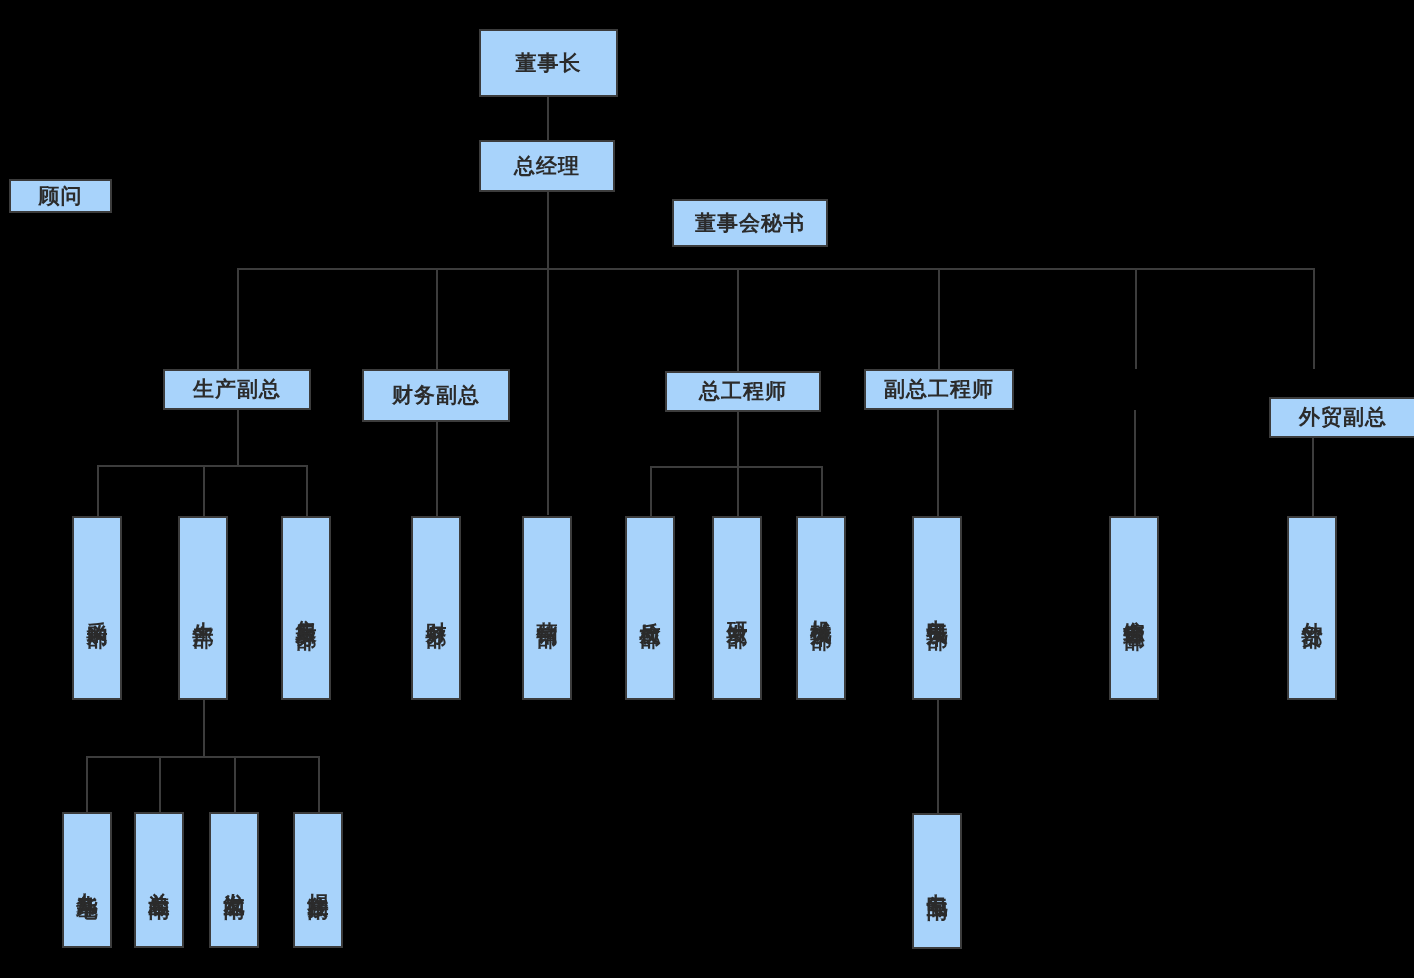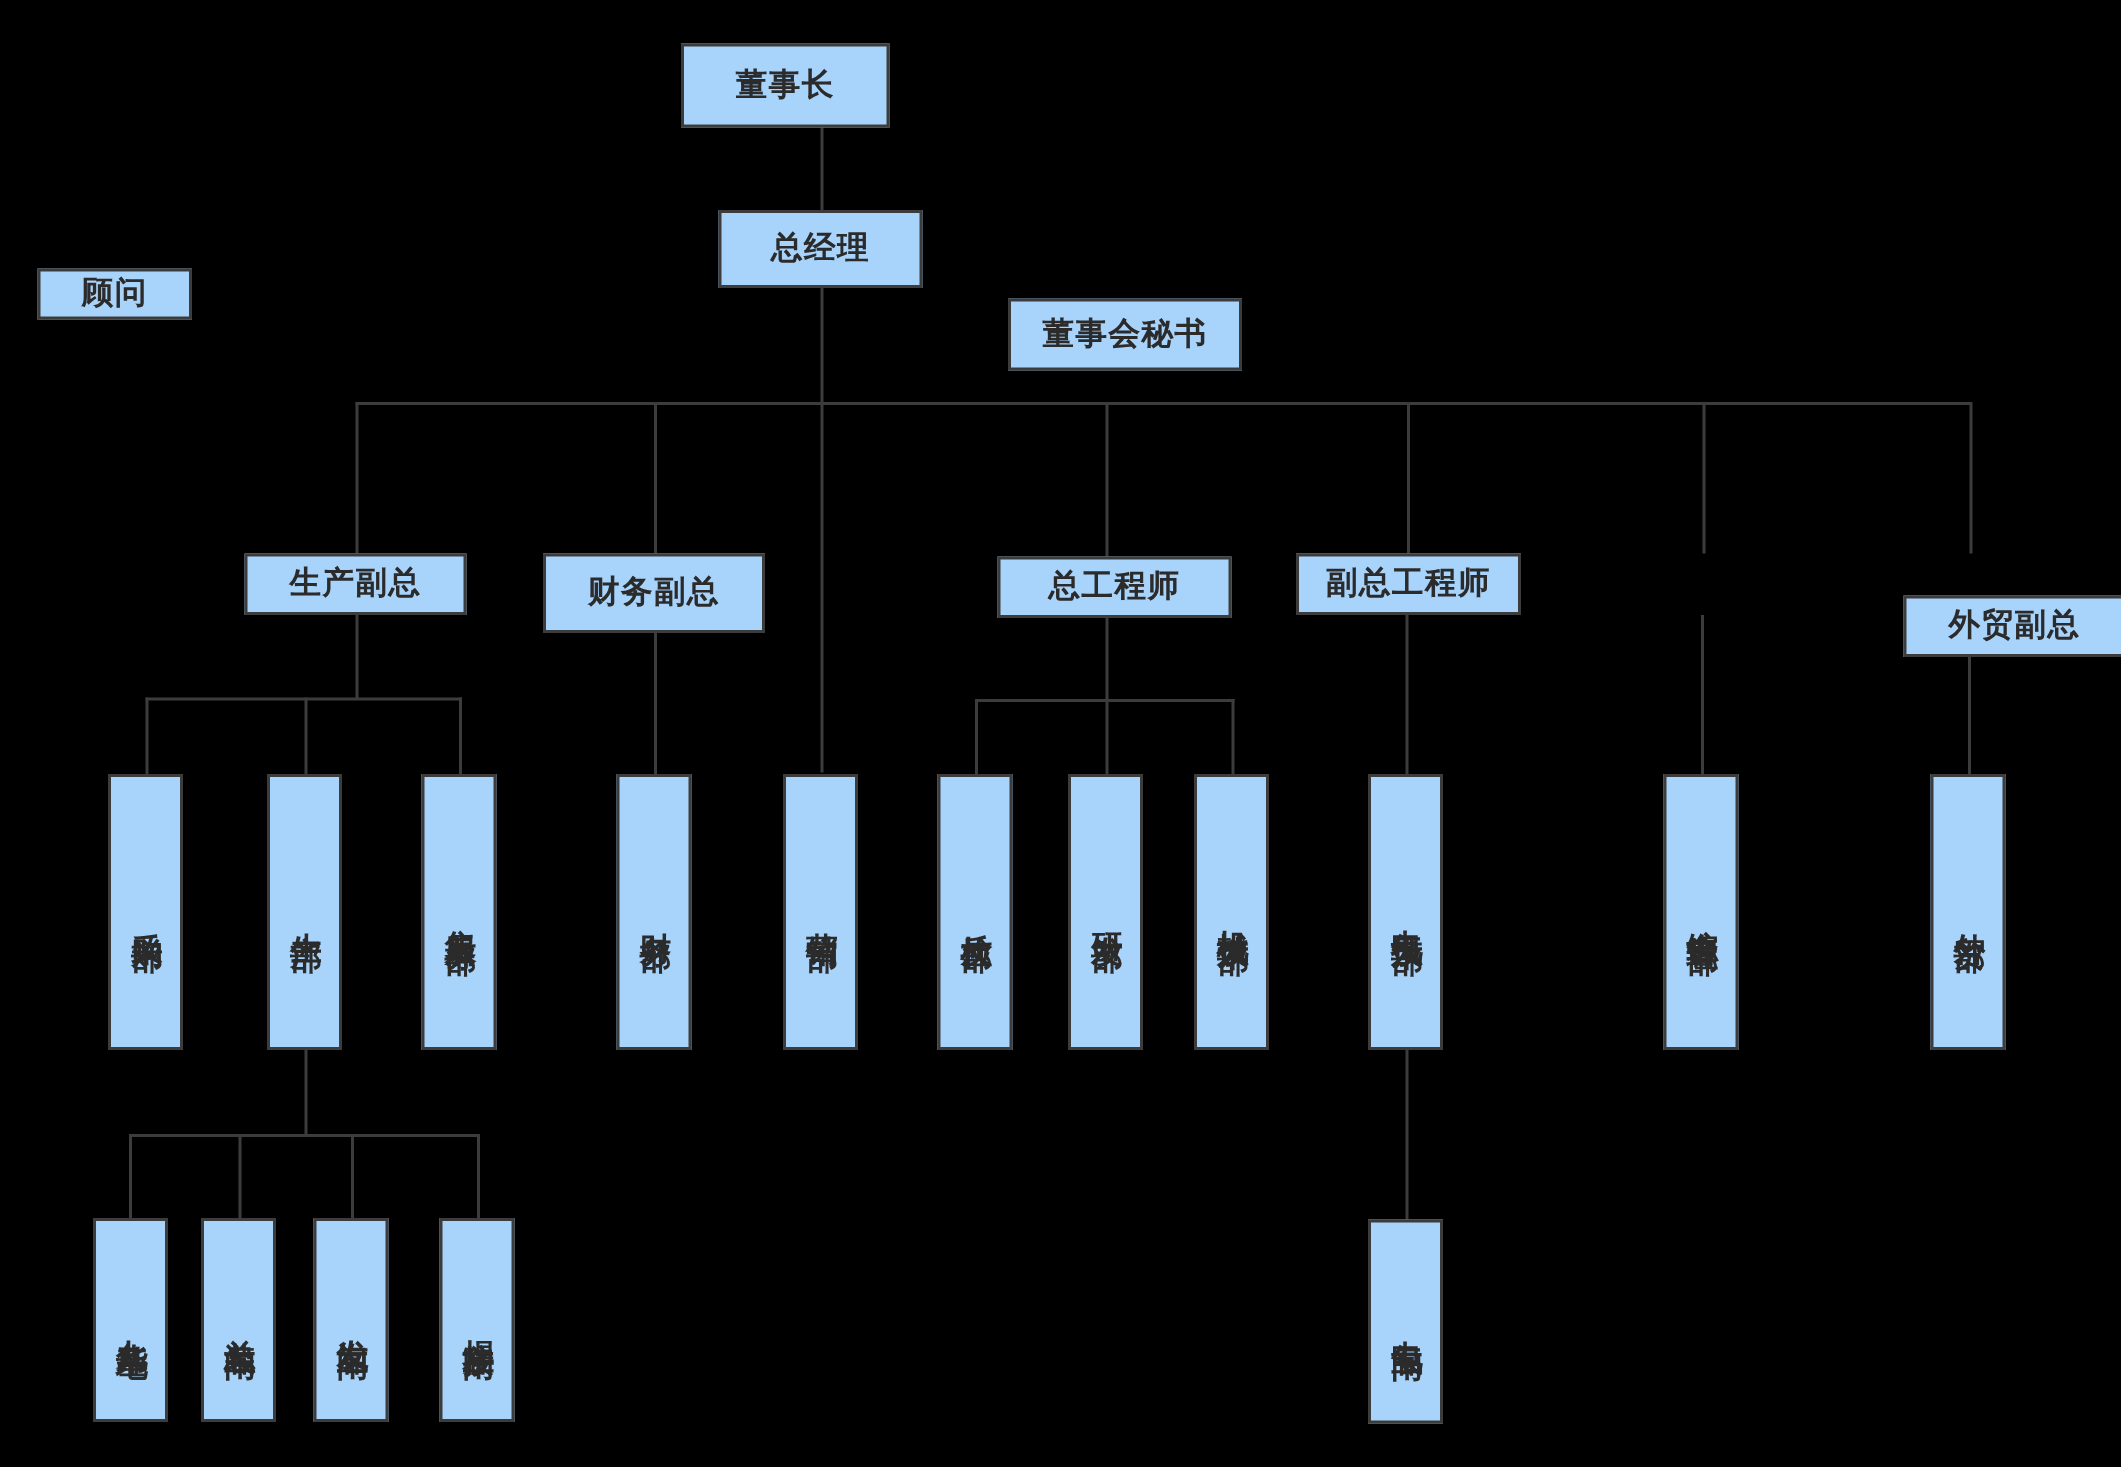--- a/index.html
+++ b/index.html
@@ -86,25 +86,25 @@
 
   <div class="line v" style="left:203px; top:700px; height:57px;"></div>
   <div class="line h" style="left:86px; top:756px; width:233px;"></div>
   <div class="line v" style="left:86px; top:756px; height:56px;"></div>
   <div class="line v" style="left:159px; top:756px; height:56px;"></div>
   <div class="line v" style="left:234px; top:756px; height:56px;"></div>
   <div class="line v" style="left:318px; top:756px; height:56px;"></div>
 
   <div class="line v" style="left:937px; top:700px; height:113px;"></div>
 
-  <div class="node" style="left:454px; top:29px; width:139px; height:56px;">董事长</div>
+  <div class="node" style="left:479px; top:29px; width:139px; height:68px;">董事长</div>
 
-  <div class="node" style="left:479px; top:140px; width:136px; height:52px;">总经理</div>
+  <div class="node" style="left:479px; top:140px; width:136px; height:52px;font-family:Liberation Serif, serif;">总经理</div>
   <div class="node" style="left:672px; top:199px; width:156px; height:48px;">董事会秘书</div>
-  <div class="node" style="left:25px; top:179px; width:103px; height:34px;">顾问</div>
+  <div class="node" style="left:9px; top:179px; width:103px; height:34px;">顾问</div>
 
   <div class="node" style="left:163px; top:369px; width:148px; height:41px;">生产副总</div>
   <div class="node" style="left:362px; top:369px; width:148px; height:53px;">财务副总</div>
   <div class="node" style="left:665px; top:371px; width:156px; height:41px;">总工程师</div>
   <div class="node" style="left:864px; top:369px; width:150px; height:41px;">副总工程师</div>
   <div class="node" style="left:1269px; top:369px; width:148px; height:41px;margin-top:28px;">外贸副总</div>
 
   <div class="node vertical" style="left:72px; top:516px; width:50px; height:184px;">采购部</div>
   <div class="node vertical" style="left:178px; top:516px; width:50px; height:184px;">生产部</div>
   <div class="node vertical" style="left:281px; top:516px; width:50px; height:184px;">售后服务部</div>

